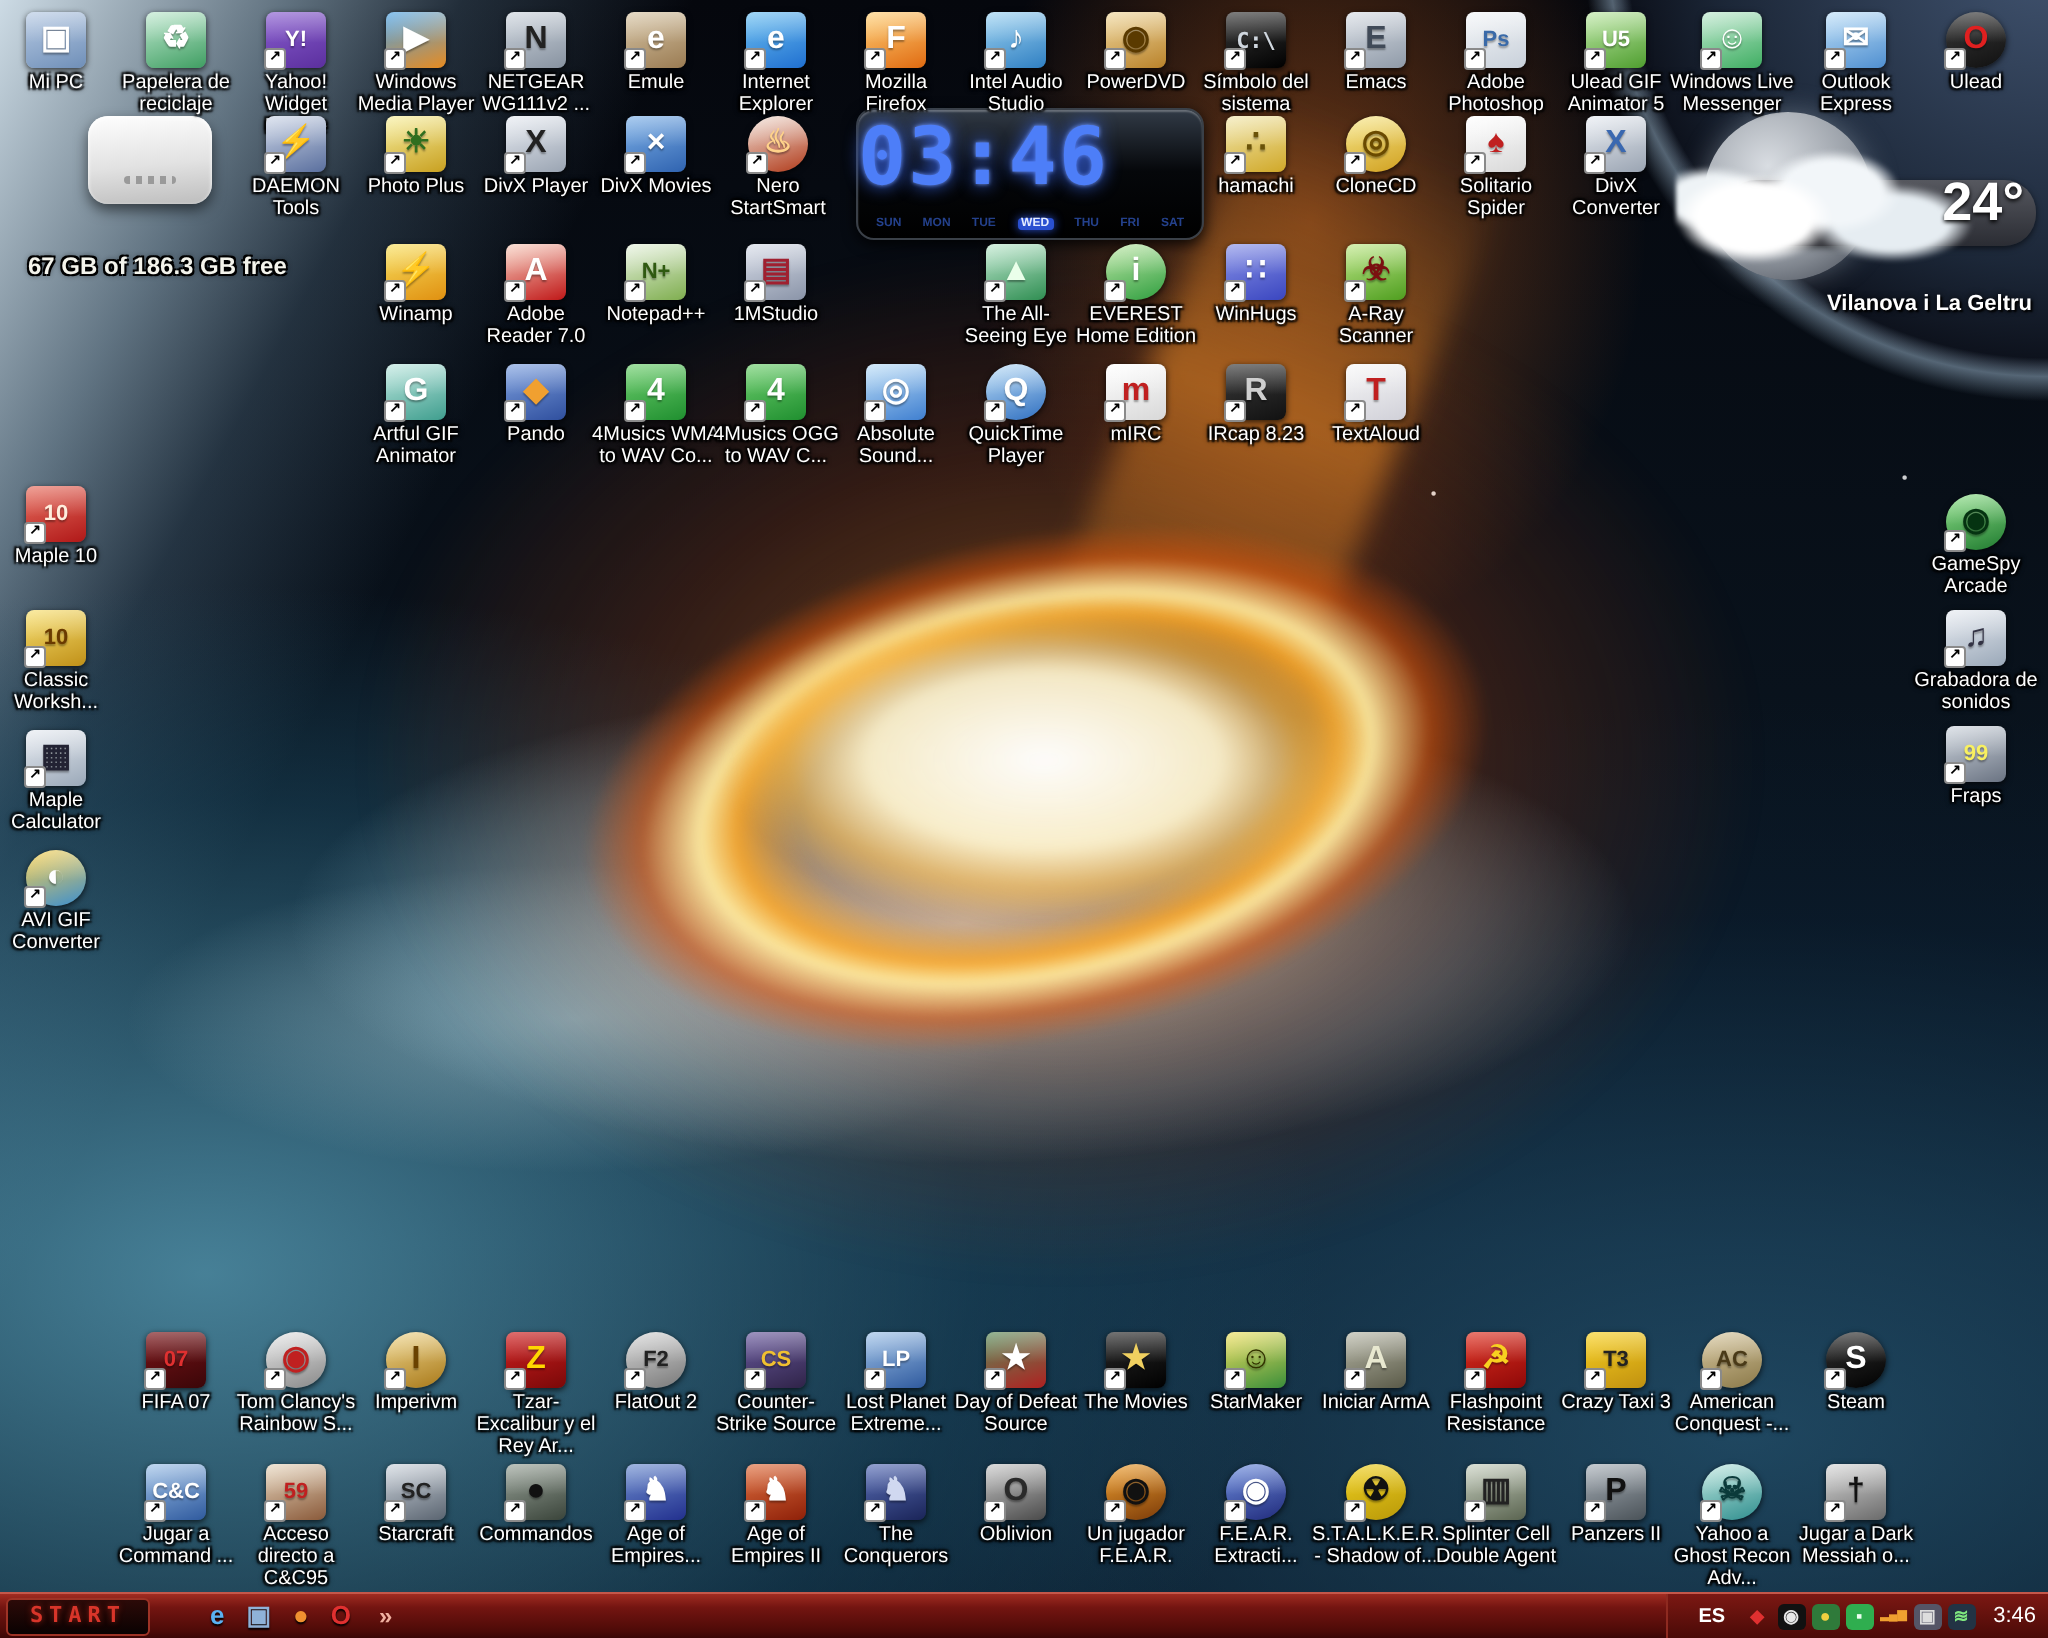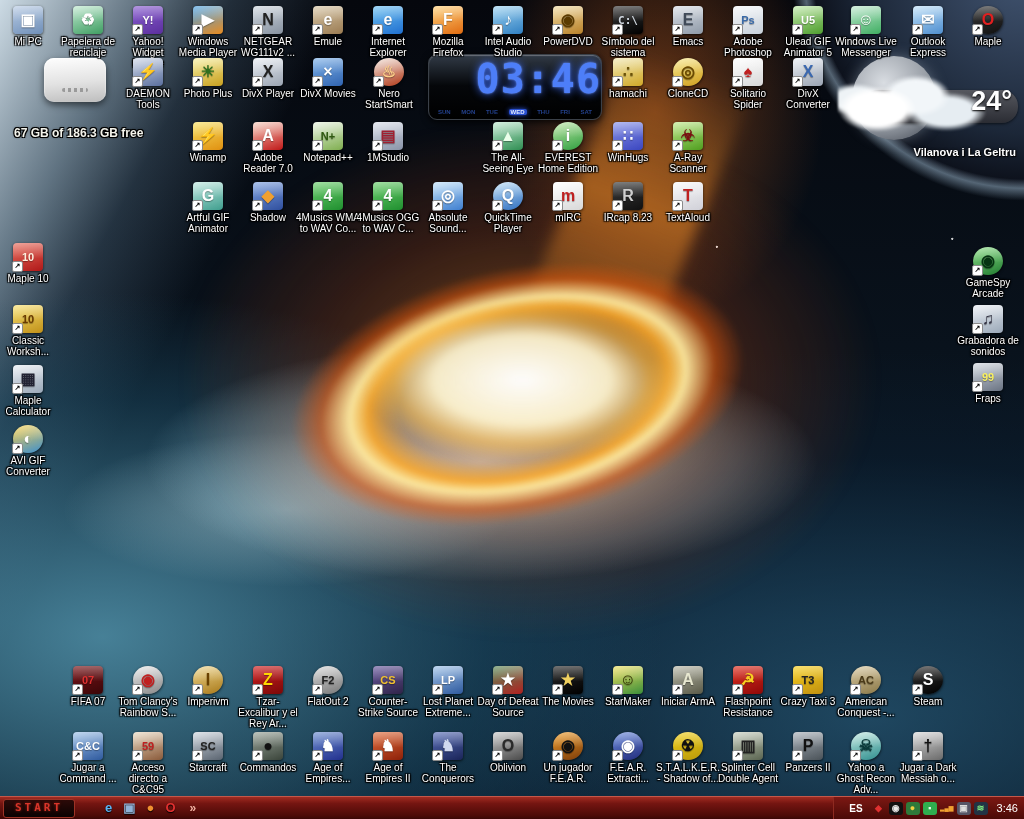--- a/index.html
+++ b/index.html
@@ -54,21 +54,21 @@
       background:repeating-linear-gradient(90deg,#9a9a9a 0 3px,transparent 3px 6px);}
   .drive-title{position:absolute;left:6px;top:52px;width:210px;font-size:15px;font-weight:bold;color:#fff;
       text-shadow:1px 1px 0 #000,-1px -1px 0 #000,1px -1px 0 #000,-1px 1px 0 #000,0 0 3px #000;}
   .drive-sub{position:absolute;left:6px;top:70px;width:210px;font-size:12px;font-weight:bold;color:#f4f4ec;
       text-shadow:1px 1px 0 #000,-1px -1px 0 #000,1px -1px 0 #000,-1px 1px 0 #000,0 0 3px #000;}
 
   
   #clock{position:absolute;left:428px;top:54px;width:172px;height:64px;border-radius:9px;
       background:linear-gradient(#313a46,#05070a 48%,#000);border:1px solid #3a4048;
       box-shadow:0 2px 7px rgba(0,0,0,.85), inset 0 1px 1px rgba(255,255,255,.28);cursor:pointer;}
-  .clock-time{position:absolute;left:0;right:0;top:1px;text-align:right;font-family:"DejaVu Sans Mono",monospace;
+  .clock-time{position:absolute;left:0;right:0;top:1px;text-align:left;font-family:"DejaVu Sans Mono",monospace;
       font-weight:bold;font-size:40px;color:#4d7ef8;letter-spacing:1px;
       text-shadow:0 0 9px rgba(60,110,255,.95),0 0 2px rgba(140,175,255,.95);}
   .clock-days{position:absolute;left:9px;right:9px;bottom:4px;display:flex;justify-content:space-between;
       font-size:6px;font-weight:bold;color:#24418c;}
   .clock-days .active{color:#e4ecff;background:#2a50d0;border-radius:2px;padding:0 2px;box-shadow:0 0 5px #2a50d0;}
 
   
   #weather{position:absolute;left:838px;top:50px;width:186px;height:88px;cursor:pointer;}
   .moon{position:absolute;left:14px;top:6px;width:84px;height:84px;border-radius:50%;
       background:radial-gradient(circle at 38% 32%, #d9dde2, #9aa0a8 55%, #565c66 85%);
@@ -250,21 +250,21 @@
       <span class="glyph" style="color: rgb(255, 255, 255);">✉</span>
       <span class="sc">↗</span>
     </div>
     <div class="lbl">Outlook Express</div>
   </div>
       <div class="icon" style="left: 956px; top: 6px;">
     <div class="ic" style="background: linear-gradient(rgba(255, 255, 255, 0.35), rgba(255, 255, 255, 0) 55%), linear-gradient(160deg, rgb(58, 58, 58), rgb(16, 16, 16)); border-radius: 50%;">
       <span class="glyph" style="color: rgb(224, 32, 32);">O</span>
       <span class="sc">↗</span>
     </div>
-    <div class="lbl">Maple</div>
+    <div class="lbl">Ulead</div>
   </div>
       <div class="icon" style="left: 116px; top: 58px;">
     <div class="ic" style="background: linear-gradient(rgba(255, 255, 255, 0.35), rgba(255, 255, 255, 0) 55%), linear-gradient(160deg, rgb(207, 216, 232), rgb(90, 111, 158));">
       <span class="glyph" style="color: rgb(24, 48, 90);">⚡</span>
       <span class="sc">↗</span>
     </div>
     <div class="lbl">DAEMON Tools</div>
   </div>
       <div class="icon" style="left: 176px; top: 58px;">
     <div class="ic" style="background: linear-gradient(rgba(255, 255, 255, 0.35), rgba(255, 255, 255, 0) 55%), linear-gradient(160deg, rgb(248, 240, 160), rgb(200, 160, 32));">
@@ -383,21 +383,21 @@
       <span class="glyph" style="color: rgb(255, 255, 255);">G</span>
       <span class="sc">↗</span>
     </div>
     <div class="lbl">Artful GIF Animator</div>
   </div>
       <div class="icon" style="left: 236px; top: 182px;">
     <div class="ic" style="background: linear-gradient(rgba(255, 255, 255, 0.35), rgba(255, 255, 255, 0) 55%), linear-gradient(160deg, rgb(127, 162, 224), rgb(47, 79, 158));">
       <span class="glyph" style="color: rgb(240, 160, 48);">◆</span>
       <span class="sc">↗</span>
     </div>
-    <div class="lbl">Shadow</div>
+    <div class="lbl">Pando</div>
   </div>
       <div class="icon" style="left: 296px; top: 182px;">
     <div class="ic" style="background: linear-gradient(rgba(255, 255, 255, 0.35), rgba(255, 255, 255, 0) 55%), linear-gradient(160deg, rgb(111, 207, 111), rgb(31, 143, 47));">
       <span class="glyph" style="color: rgb(255, 255, 255);">4</span>
       <span class="sc">↗</span>
     </div>
     <div class="lbl">4Musics WMA to WAV Co...</div>
   </div>
       <div class="icon" style="left: 356px; top: 182px;">
     <div class="ic" style="background: linear-gradient(rgba(255, 255, 255, 0.35), rgba(255, 255, 255, 0) 55%), linear-gradient(160deg, rgb(111, 207, 111), rgb(31, 143, 47));">

